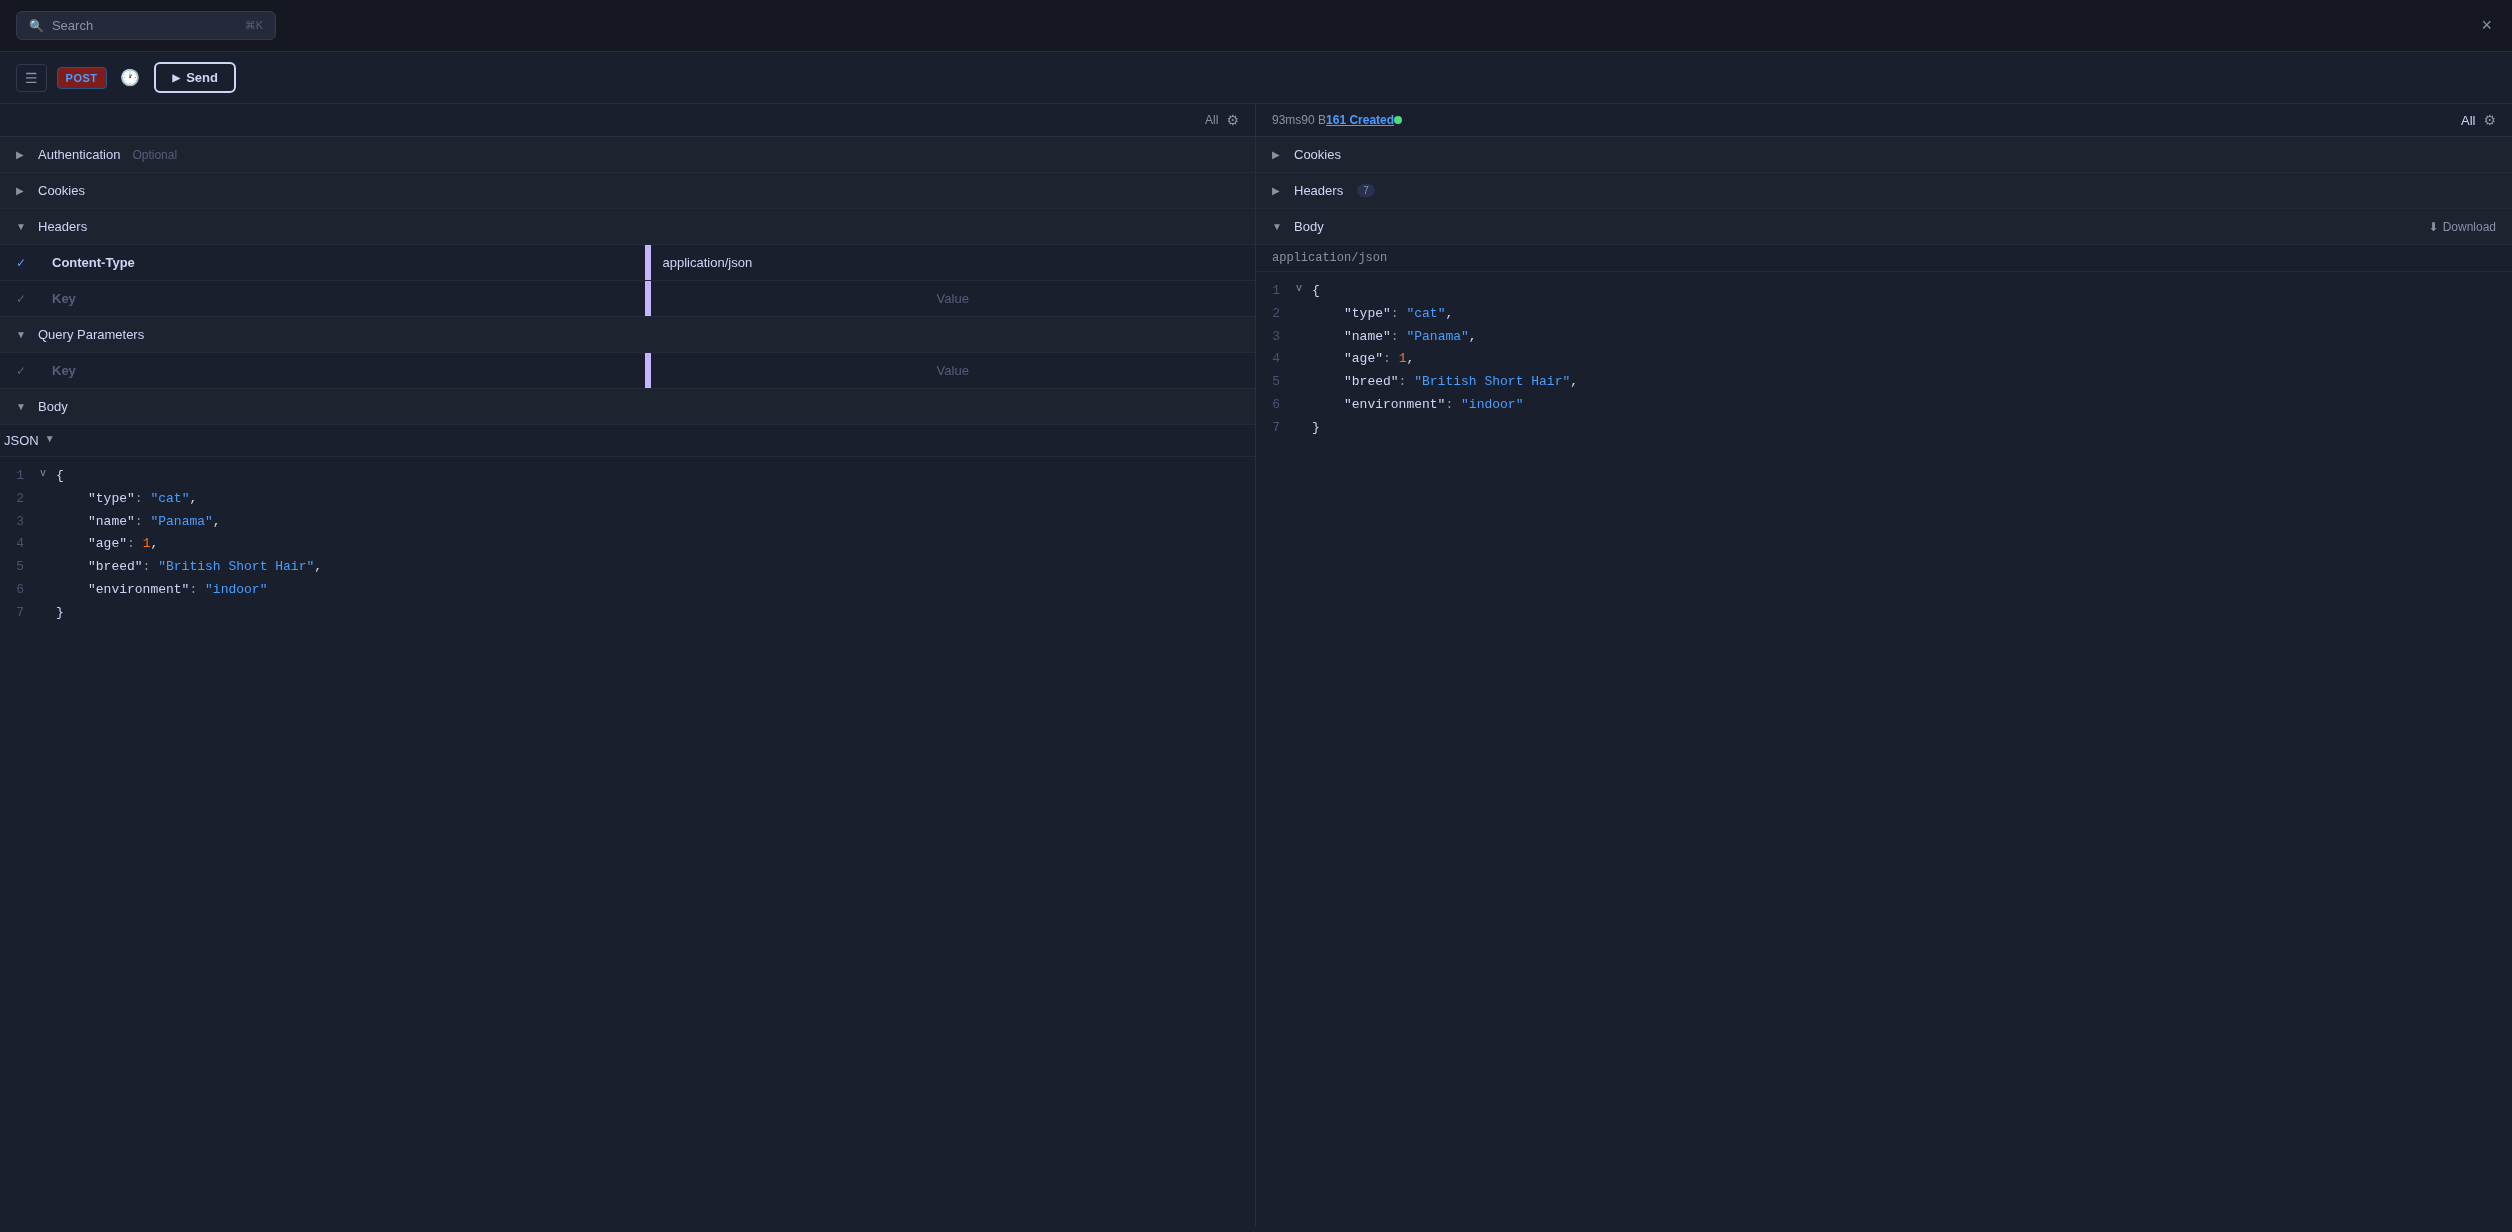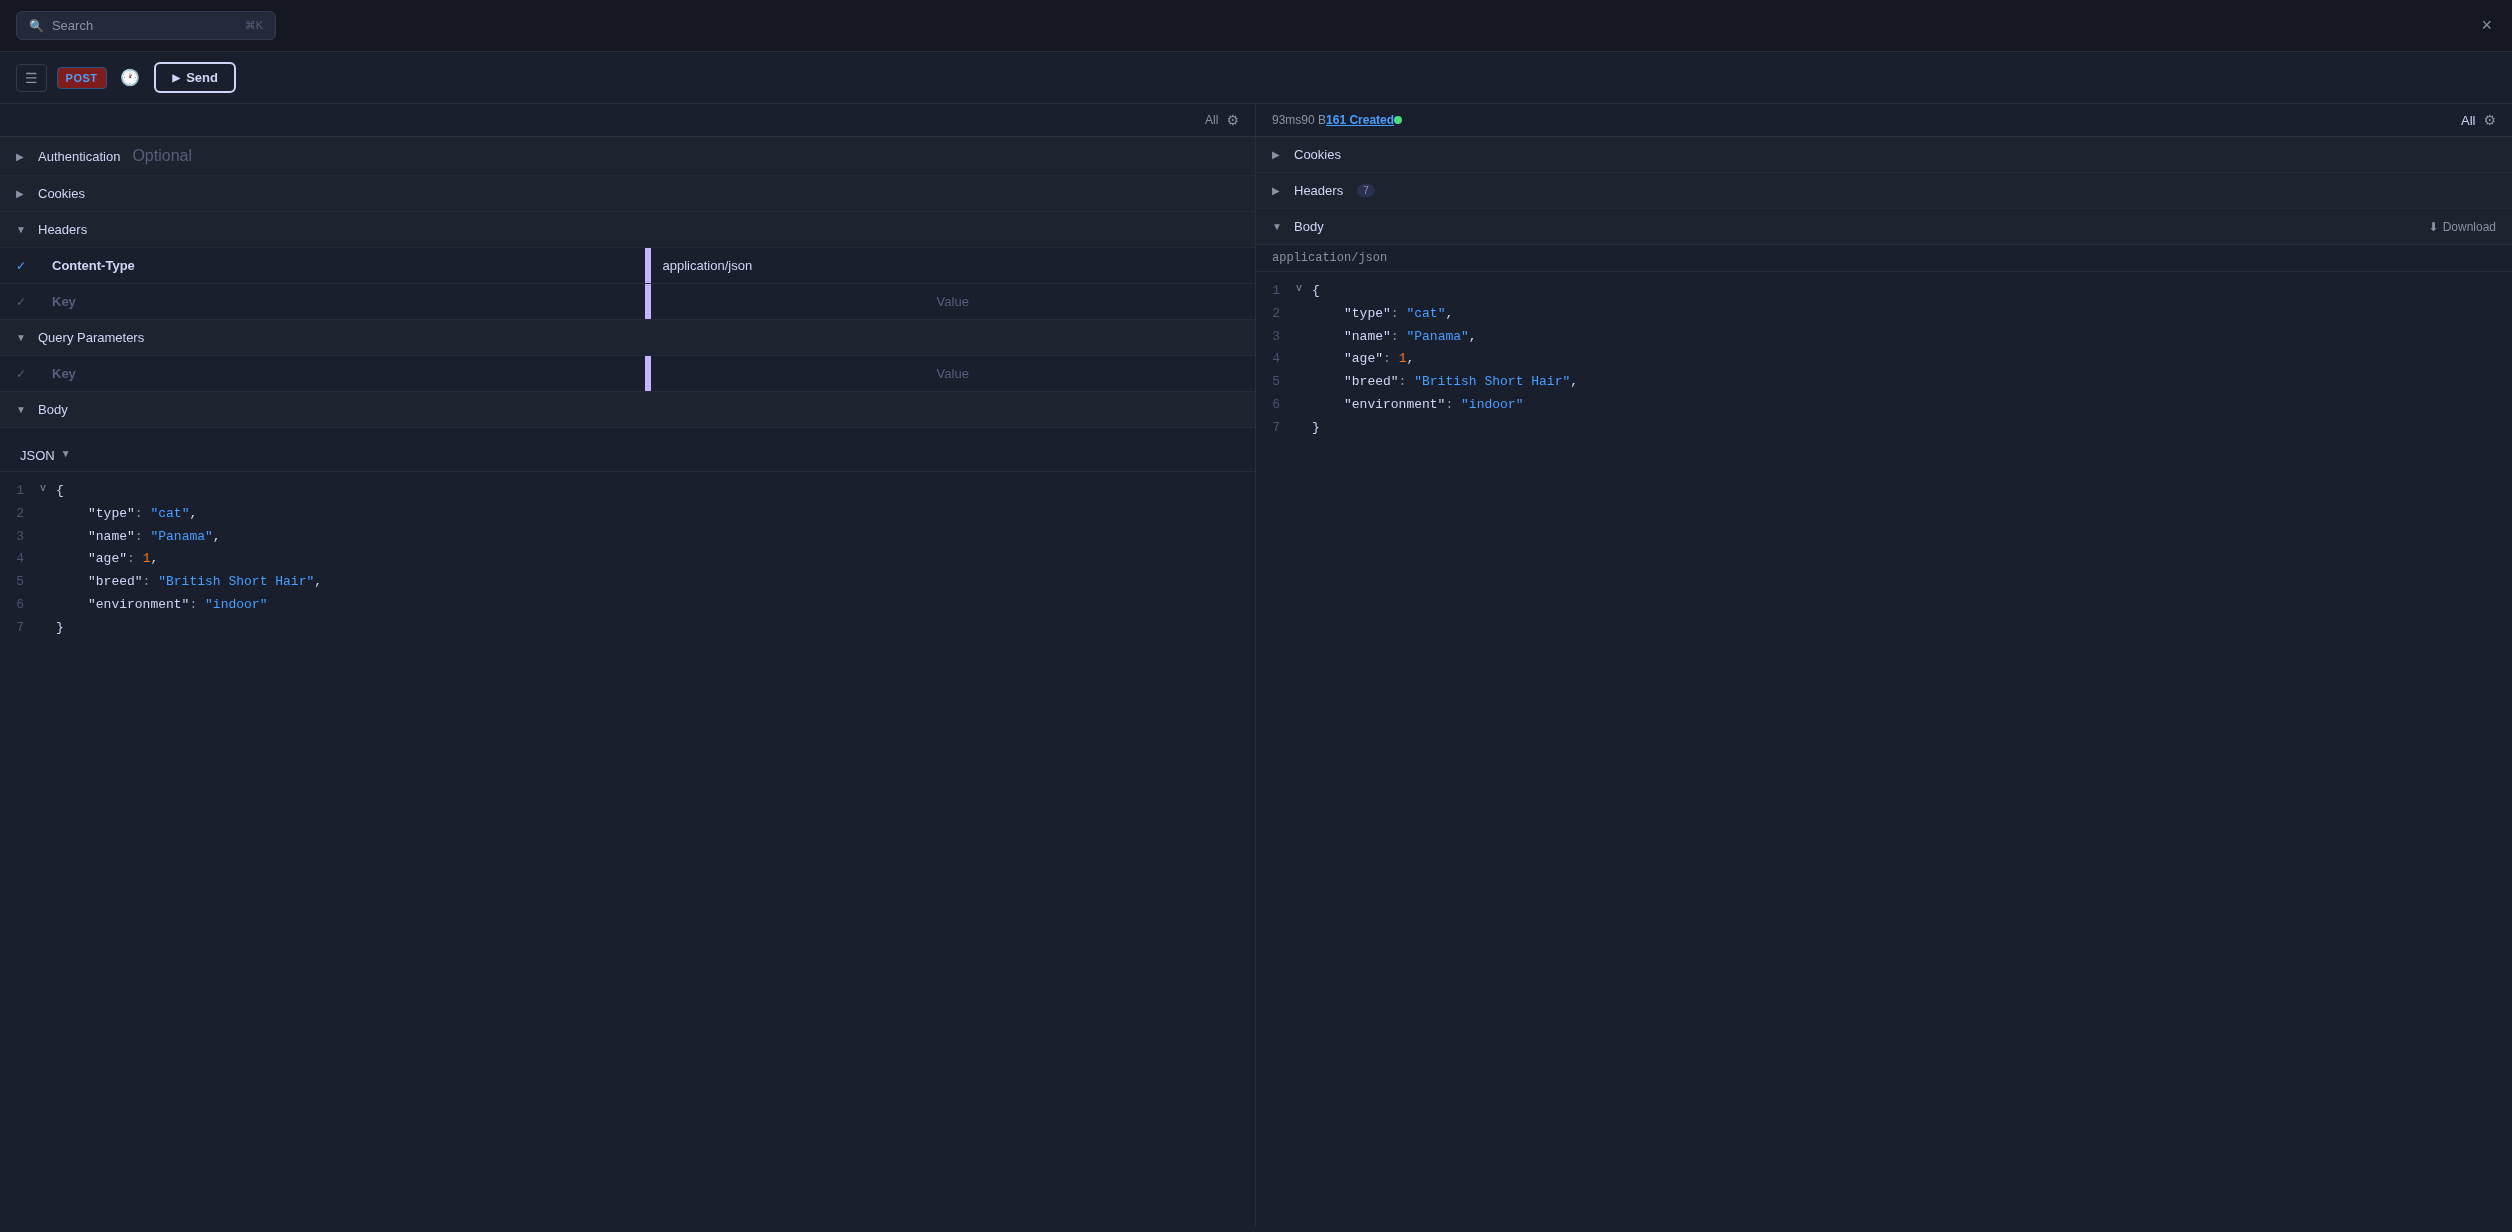--- a/index.html
+++ b/index.html
@@ -199,21 +199,21 @@
       color: #8892a4;
       font-size: 10px;
       width: 14px;
     }
     .section-title {
       color: #cdd6f4;
       font-weight: 500;
     }
     .section-subtitle {
       color: #555f7a;
-      font-size: 16px;
+      font-size: 12px;
       margin-left: 4px;
     }
     .badge {
       background: #2a3050;
       color: #8892a4;
       font-size: 10px;
       padding: 1px 6px;
       border-radius: 10px;
       margin-left: 6px;
     }
@@ -241,26 +241,25 @@
     .table-row .key-col.placeholder { color: #555f7a; }
     .table-row .val-col {
       flex: 1;
       padding: 10px 12px;
       color: #cdd6f4;
     }
     .table-row .val-col.placeholder { color: #555f7a; text-align: center; }
     .json-selector {
       display: flex;
       gap: 6px;
-      padding: 8px 20px;
+      padding: 8px 4px;
       border-bottom: 1px solid #252a3a;
       color: #cdd6f4;
       font-size: 13px;
       cursor: pointer;
-      margin-top: 12px;
     }
 
     
     .code-editor {
       flex: 1;
       overflow-y: auto;
       padding: 8px 0;
       background: #1a1f2e;
       font-family: 'Courier New', 'Fira Code', monospace;
       font-size: 13px;

